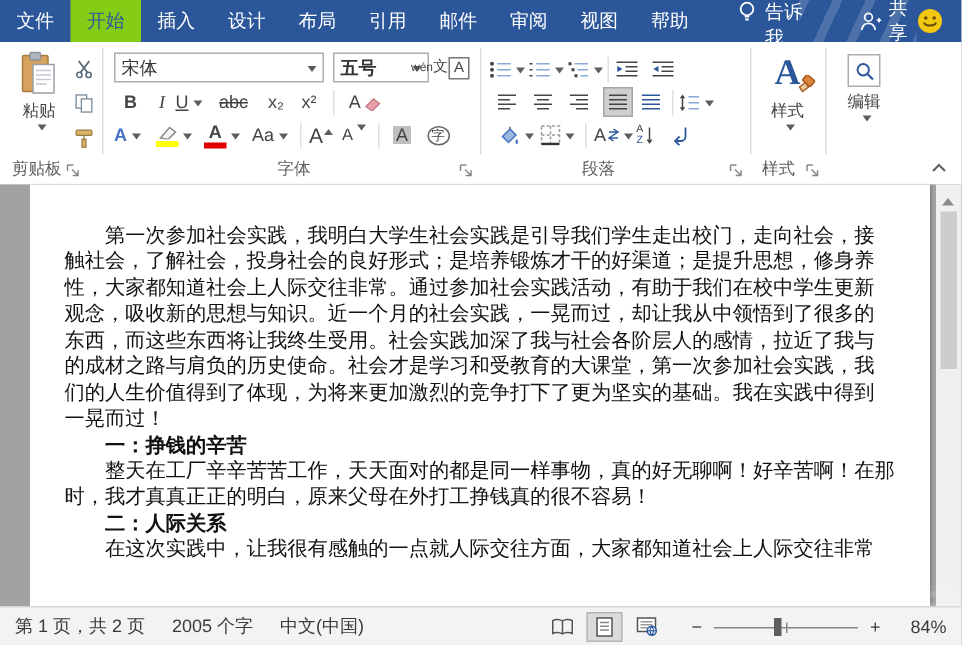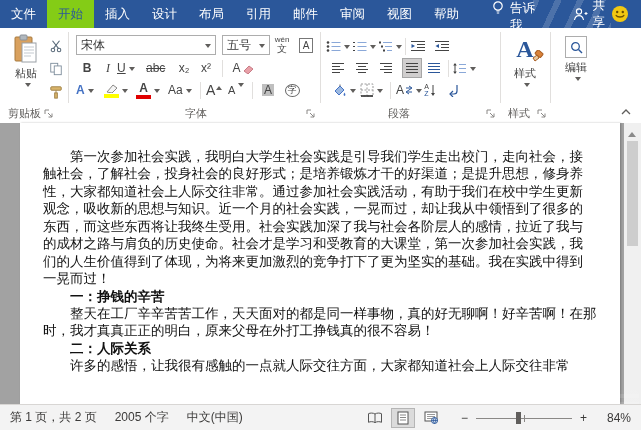--- a/index.html
+++ b/index.html
@@ -27,21 +27,21 @@
   .u{text-decoration:underline;} .st{text-decoration:line-through;font-size:11px;}
   .cd{display:inline-block;width:0;height:0;border:3px solid transparent;border-top:4px solid #605e5c;margin-left:3px;position:relative;top:2px;}
   .cu{display:inline-block;width:0;height:0;border:3px solid transparent;border-bottom:4px solid #605e5c;margin-left:1px;position:relative;top:-4px;}
   .combo{position:absolute;height:20px;background:#fff;border:1px solid #adadad;display:flex;align-items:center;padding:0 4px;font-size:12px;color:#333;box-sizing:border-box;cursor:pointer;}
   .combo .cd{margin-left:auto;}
   .bigbtn{position:absolute;display:flex;flex-direction:column;align-items:center;cursor:pointer;}
   .bigbtn .blab{font-size:11px;color:#444;margin-top:2px;}
   .colorbar{display:block;height:4px;width:15px;margin-top:1px;}
   .shadebg{background:#bfbfbf;padding:0 2px;}
   .ring{border:1px solid #666;border-radius:50%;font-size:9px;padding:1px 2px;line-height:1;}
-  .phon{display:flex;flex-direction:column;align-items:center;line-height:1;font-size:8px;color:#444;}
+  .phon{display:flex;flex-direction:row;align-items:center;line-height:1;font-size:8px;color:#444;}
   .abox{border:1px solid #777;font-size:10px;padding:0 3px;line-height:13px;}
   .sel{background:#d0cece;border:1px solid #a6a6a6;box-sizing:border-box;}
   .stack{display:flex;flex-direction:column;align-items:center;line-height:1;}
   
   .docarea{position:absolute;top:123px;left:0;right:0;bottom:26px;background:#a2a2a2;}
   .page{position:absolute;left:20px;top:0;width:600px;bottom:0;background:#fff;box-shadow:1px 0 2px rgba(0,0,0,.25);}
   .textblock{position:absolute;left:23px;top:25px;right:30px;font-family:"Liberation Serif","DejaVu Serif",serif;font-size:13.5px;color:#111;}
   .dl{height:17.45px;line-height:17.45px;white-space:nowrap;}
   .dl.ind{text-indent:27px;}
   .scroll{position:absolute;right:0;top:0;width:17px;bottom:0;background:#f0f0f0;}
@@ -157,21 +157,21 @@
         <path d="M1 1h4M1 1v4" stroke="#8a8886" fill="none"></path>
         <path d="M4 4l4 4M8 4.5V8H4.5" stroke="#8a8886" fill="none"></path>
       </svg>
   </div>
   <div class="gsep" style="left:68px;"></div>
 
   <div class="combo" style="left:76px;top:7px;width:140px;">
     <span>宋体</span>
       <span class="cd"></span>
   </div>
-  <div class="combo" style="left:222px;top:7px;width:48px;">
+  <div class="combo" style="left:222px;top:7px;width:64px;font-weight:bold;">
     <span>五号</span>
       <span class="cd"></span>
   </div>
   <div class="rbtn" style="left:274px;top:7px;">
     <span class="phon">
       <span>wén</span>
       <span style="font-size:10px;">文</span>
     </span>
   </div>
   <div class="rbtn" style="left:298px;top:7px;">
@@ -461,21 +461,21 @@
       <div class="dl">性，大家都知道社会上人际交往非常。通过参加社会实践活动，有助于我们在校中学生更新</div>
       <div class="dl">观念，吸收新的思想与知识。近一个月的社会实践，一晃而过，却让我从中领悟到了很多的</div>
       <div class="dl">东西，而这些东西将让我终生受用。社会实践加深了我与社会各阶层人的感情，拉近了我与</div>
       <div class="dl">的成材之路与肩负的历史使命。社会才是学习和受教育的大课堂，第一次参加社会实践，我</div>
       <div class="dl">们的人生价值得到了体现，为将来更加激烈的竞争打下了更为坚实的基础。我在实践中得到</div>
       <div class="dl">一晃而过！</div>
       <div class="dl ind b">一：挣钱的辛苦</div>
       <div class="dl ind">整天在工厂辛辛苦苦工作，天天面对的都是同一样事物，真的好无聊啊！好辛苦啊！在那</div>
       <div class="dl">时，我才真真正正的明白，原来父母在外打工挣钱真的很不容易！</div>
       <div class="dl ind b">二：人际关系</div>
-      <div class="dl ind">许多的感悟，让我很有感触的一点就人际交往方面，大家都知道社会上人际交往非常</div>
+      <div class="dl ind">在这次实践中，让我很有感触的一点就人际交往方面，大家都知道社会上人际交往非常</div>
     </div>
   </div>
   <div class="scroll">
     <div class="sc-up"></div>
     <div class="sc-thumb"></div>
   </div>
 </div>
 <div class="wm2"></div>
 
 <div class="statusbar">

